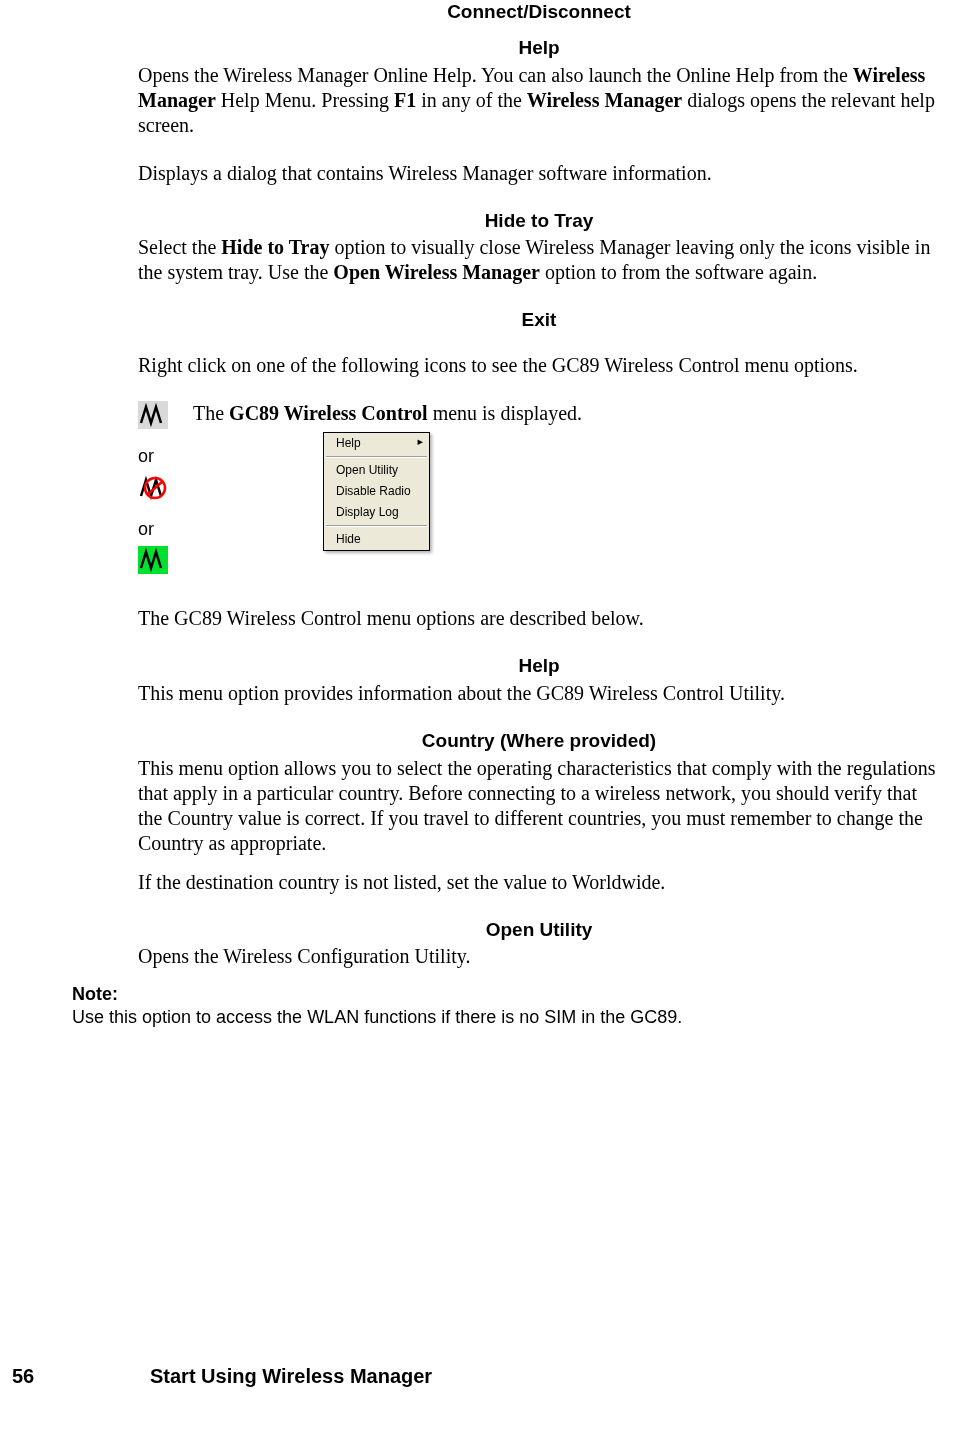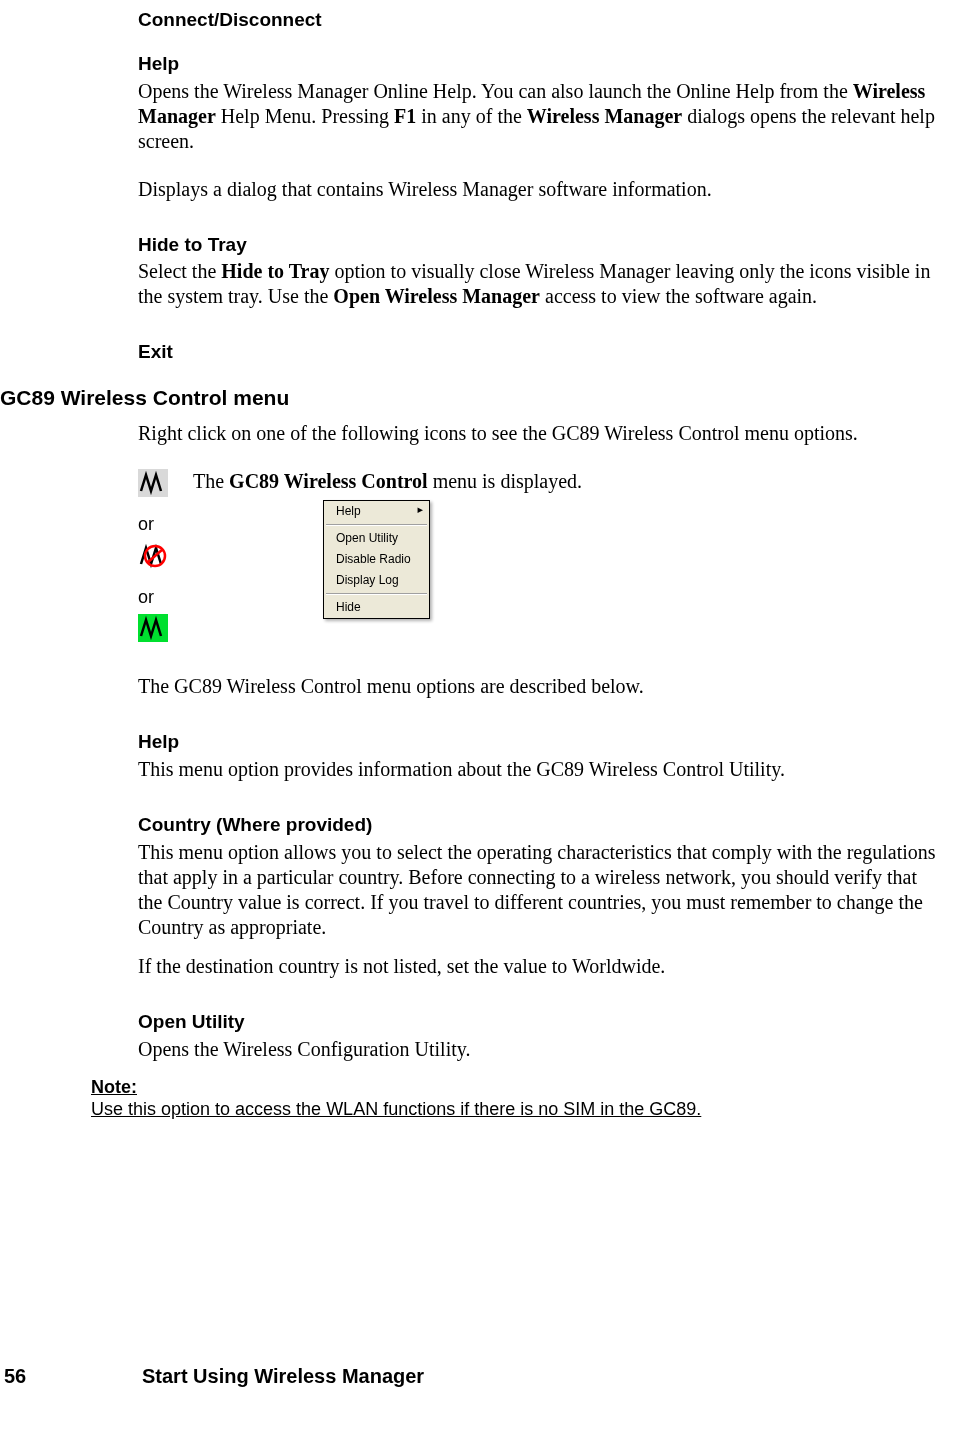--- a/index.html
+++ b/index.html
@@ -24,21 +24,22 @@
     margin-left: 138px;
     margin-right: 30px;
   }
   .hindent {
     margin-left: 0px;
   }
   h4.subhead {
     font-family: Arial, Helvetica, sans-serif;
     font-weight: bold;
     font-size: 19px;
-    margin: 8px 0 3px 0;
+    margin: 0 0 3px 0;
+    text-align: center;
   }
   p {
     margin: 0 0 14px 0;
   }
   .section-title {
     font-family: Arial, Helvetica, sans-serif;
     font-weight: bold;
     font-size: 21px;
     margin: 0 0 10px 0;
   }
@@ -101,23 +102,22 @@
     top: 2px;
     font-size: 11px;
   }
   .ctx-sep {
     height: 0;
     border-top: 1px solid #a0a0a0;
     border-bottom: 1px solid #fff;
     margin: 2px 2px;
   }
   .note-block {
-    margin-left: 91px;
+    margin-left: 72px;
     margin-right: 30px;
-    text-decoration: underline;
   }
   .note-label {
     font-family: Arial, Helvetica, sans-serif;
     font-weight: bold;
     font-size: 18px;
   }
   .note-body {
     font-family: Arial, Helvetica, sans-serif;
     font-size: 18px;
   }
@@ -126,21 +126,21 @@
     left: 0;
     right: 0;
     bottom: 42px;
     font-family: Arial, Helvetica, sans-serif;
     font-weight: bold;
     font-size: 20px;
   }
   .footer .pnum {
     display: inline-block;
     width: 138px;
-    padding-left: 4px;
+    padding-left: 12px;
     margin-top: 40px;
   }
   .b { font-weight: bold; }
   .i { font-style: italic; }
 </style>
 </head>
 <body>
 
 <div class="content">
 
@@ -149,30 +149,27 @@
 
     <div class="spacer-sm"></div>
     <h4 class="subhead">Help</h4>
     <p><span>Opens the Wireless Manager Online Help. You can also launch the Online Help from the </span><span class="b">Wireless Manager</span><span> Help Menu. Pressing </span><span class="b">F1</span><span> in any of the </span><span class="b">Wireless Manager</span><span> dialogs opens the relevant help screen.</span></p>
 
     <div class="spacer-sm"></div>
     <p>Displays a dialog that contains Wireless Manager software information.</p>
 
     <div class="spacer-sm"></div>
     <h4 class="subhead">Hide to Tray</h4>
-    <p><span>Select the </span><span class="b">Hide to Tray</span><span> option to visually close Wireless Manager leaving only the icons visible in the system tray. Use the </span><span class="b">Open Wireless Manager</span><span> access to view the software again.</span></p>
+    <p><span>Select the </span><span class="b">Hide to Tray</span><span> option to visually close Wireless Manager leaving only the icons visible in the system tray. Use the </span><span class="b">Open Wireless Manager</span><span> option to from the software again.</span></p>
 
     <div class="spacer-sm"></div>
     <h4 class="subhead">Exit</h4>
   </div>
 
   <div class="spacer-md"></div>
-  <div class="hindent">
-    <div class="section-title">GC89 Wireless Control menu</div>
-  </div>
 
   <div class="indent">
     <p>Right click on one of the following icons to see the GC89 Wireless Control menu options.</p>
     <div class="spacer-sm"></div>
   </div>
 
   <div class="tray-row">
     <div class="icon-col">
       <span class="icon-box">
         <svg width="30" height="28" viewBox="0 0 30 28">

